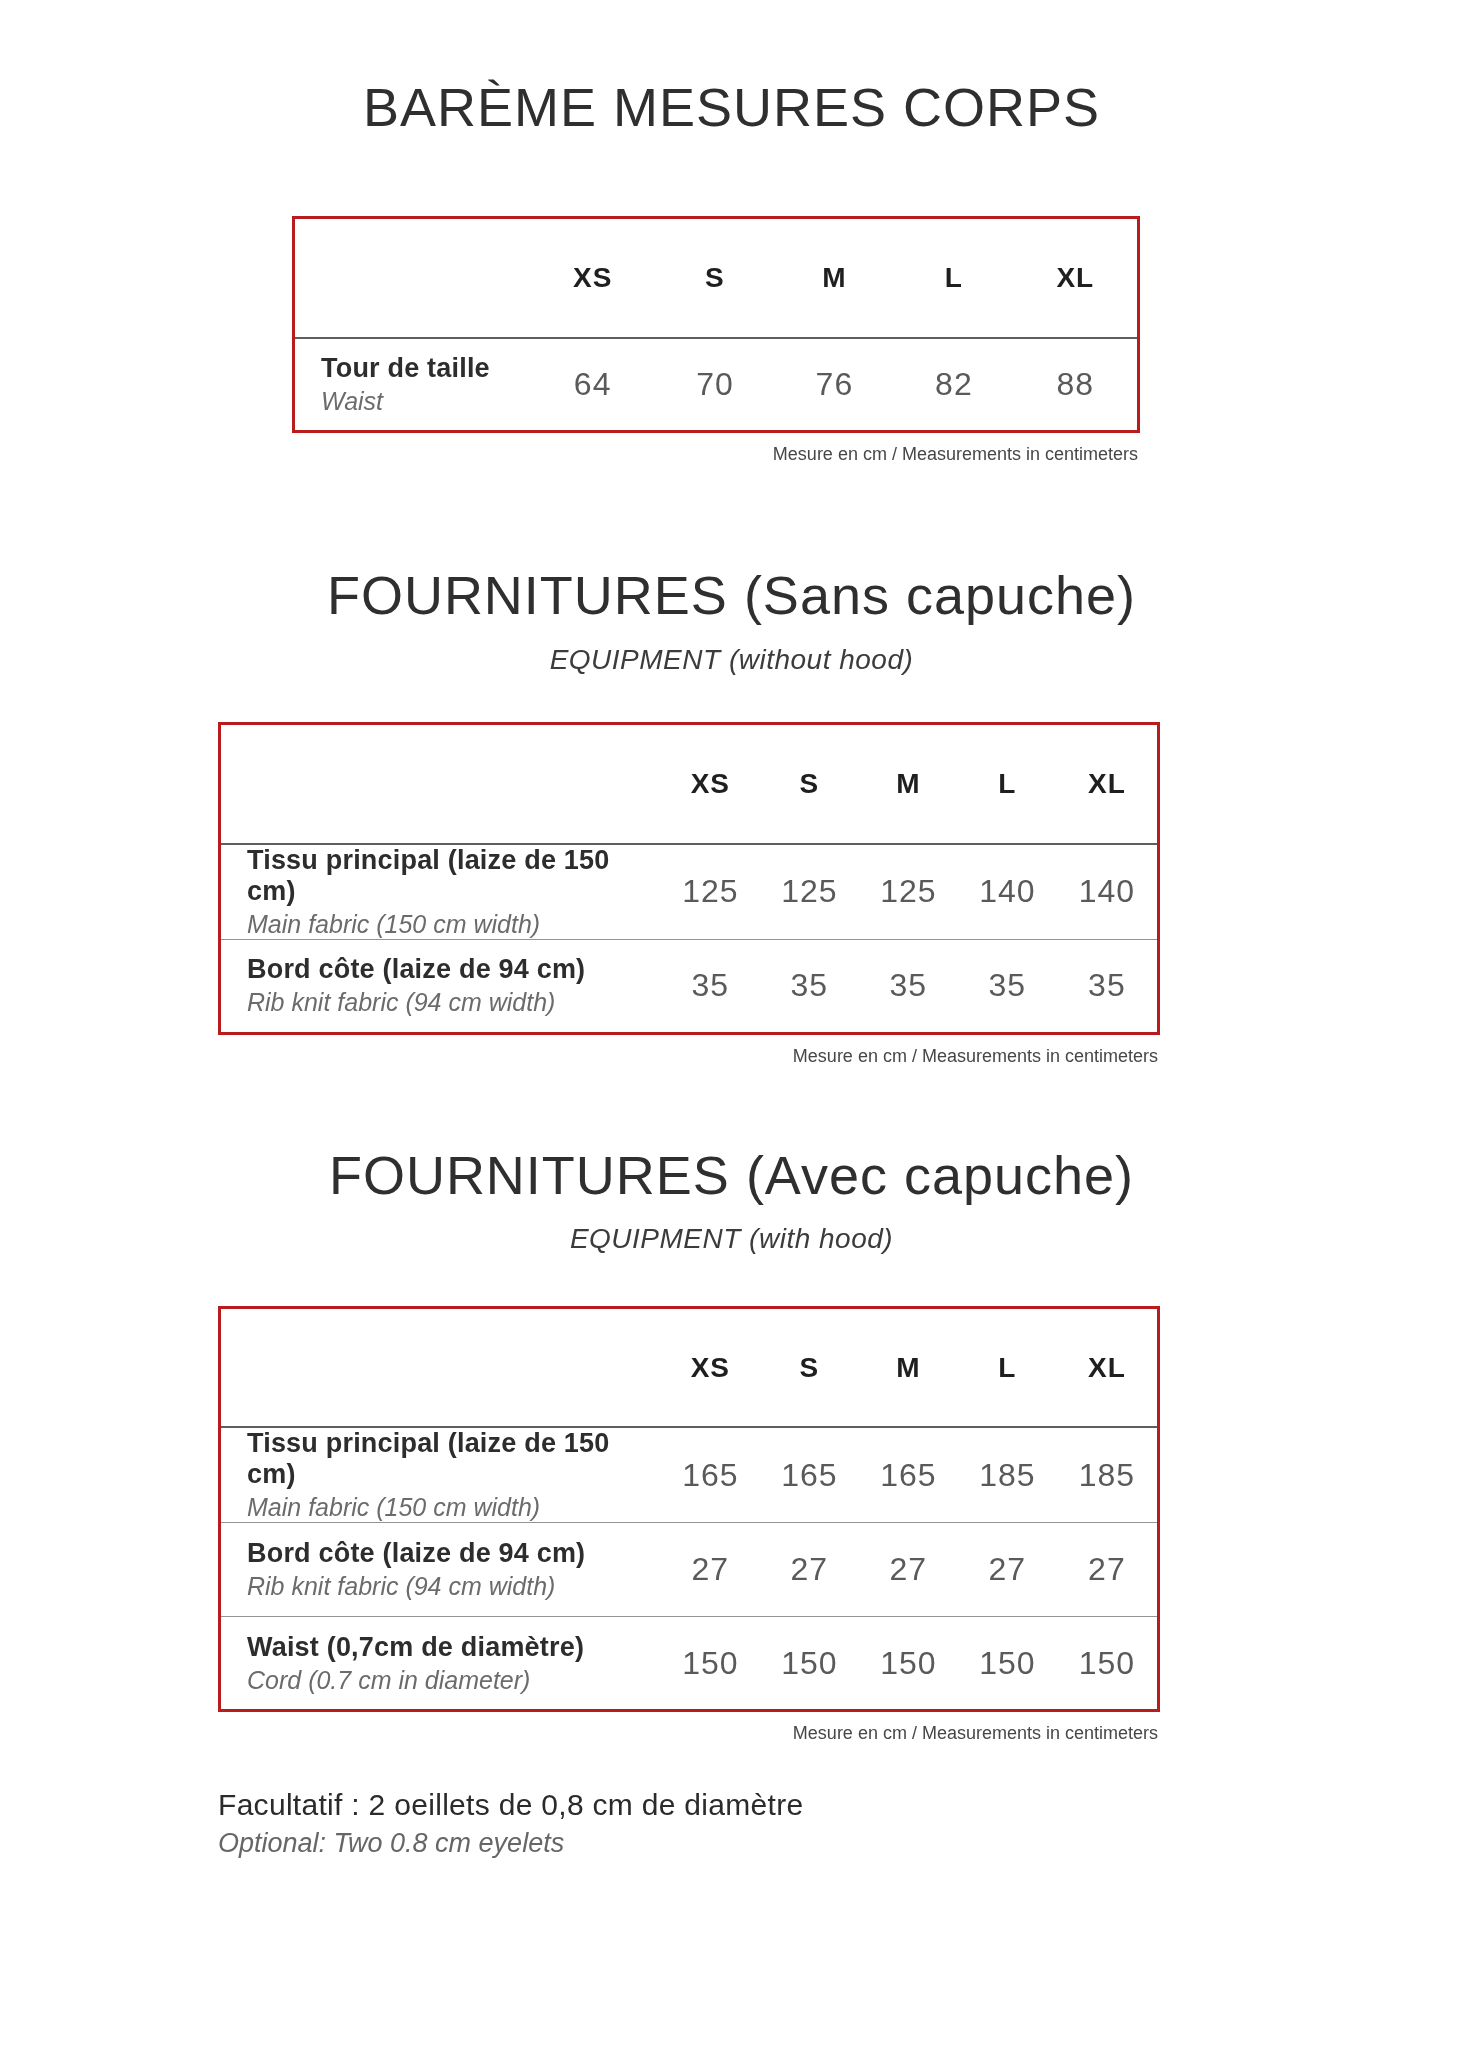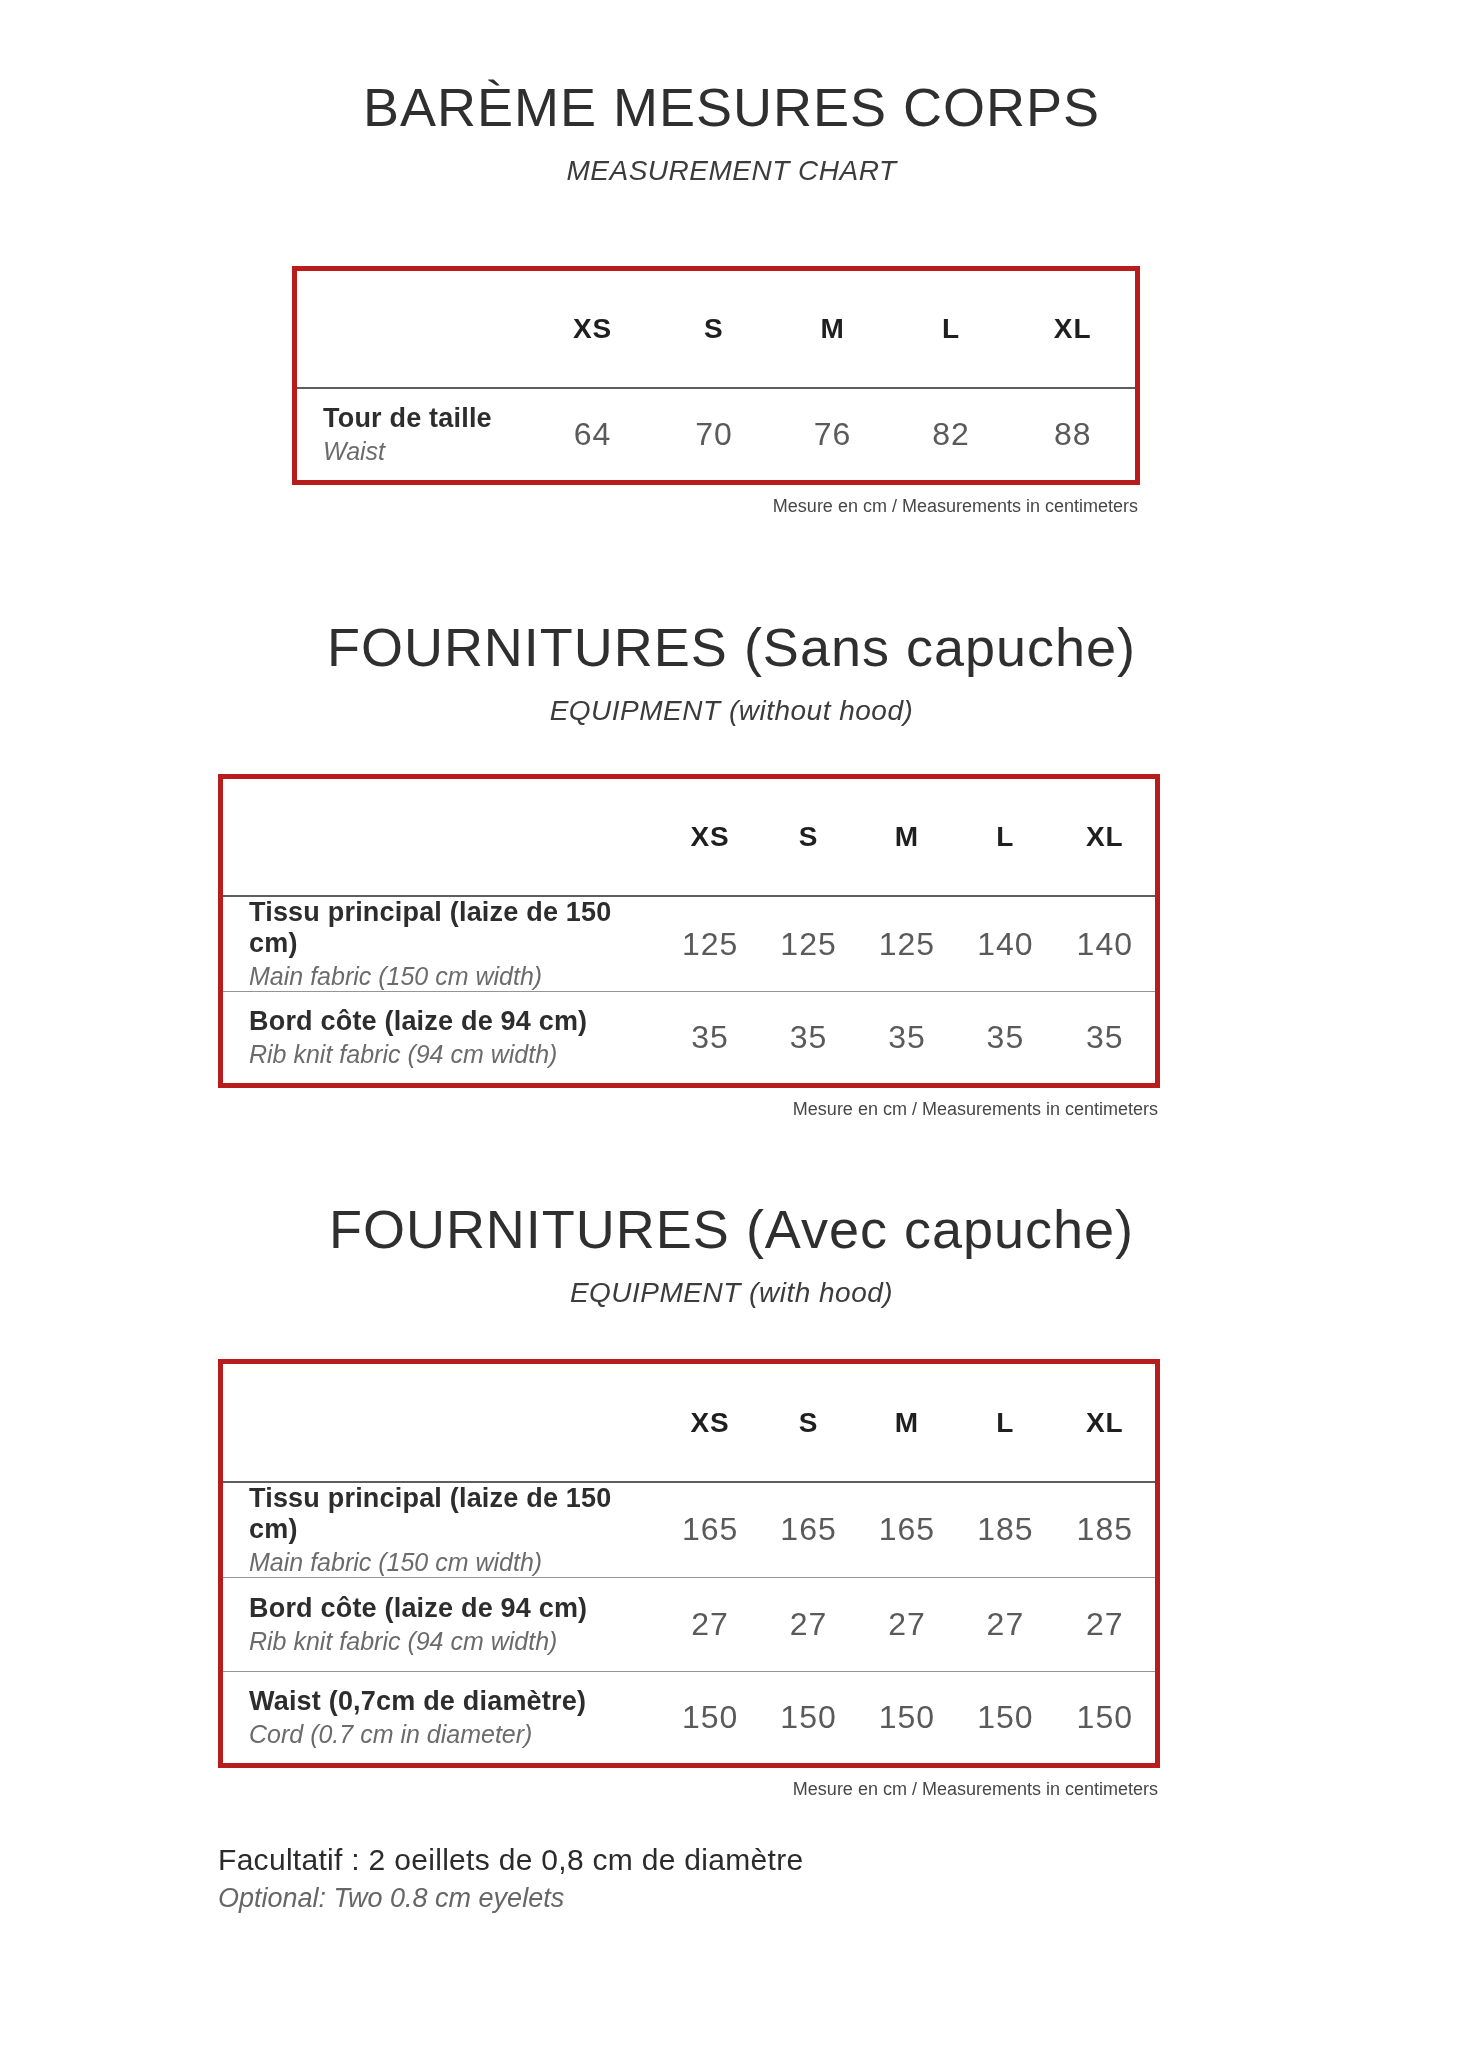--- a/index.html
+++ b/index.html
@@ -23,21 +23,21 @@
   .sec3 .sec-title { margin-top:76px; }
 
   .twrap { }
   .twrap.narrow { margin-left:292px; width:848px; margin-top:78px; }
   .twrap.wide   { margin-left:218px; width:942px; }
   .sec2 .twrap.wide { margin-top:46px; }
   .sec3 .twrap.wide { margin-top:50px; }
 
   table.mtable {
     width:100%; border-collapse:collapse;
-    border:5px solid #b91c1c;
+    border:3px solid #b91c1c;
   }
   table.mtable thead tr { height:120px; }
   table.mtable tbody tr { height:94px; }
   table.mtable thead { border-bottom:2px solid #5e5e5e; }
   table.mtable tbody tr + tr { border-top:1px solid #949494; }
 
   table.mtable th {
     font-size:28px; font-weight:bold; color:#1f1f1f;
     text-align:center; vertical-align:middle; letter-spacing:1px;
   }
@@ -62,21 +62,20 @@
   .opt .fr2 { font-size:30px; color:#2b2b2b; letter-spacing:.3px; }
   .opt .en2 { font-size:27px; font-style:italic; color:#666666; margin-top:6px; }
 </style>
 </head>
 <body>
 
 <div class="sheet pad-top">
 
   <section class="sec sec1">
     <h1 class="sec-title">BARÈME MESURES CORPS</h1>
-    <div class="sec-subtitle">MEASUREMENT CHART</div>
     <div class="twrap narrow">
       <table class="mtable">
           <thead>
             <tr>
               <th class="lbl"></th>
               <th>XS</th>
               <th>S</th>
               <th>M</th>
               <th>L</th>
               <th>XL</th>

